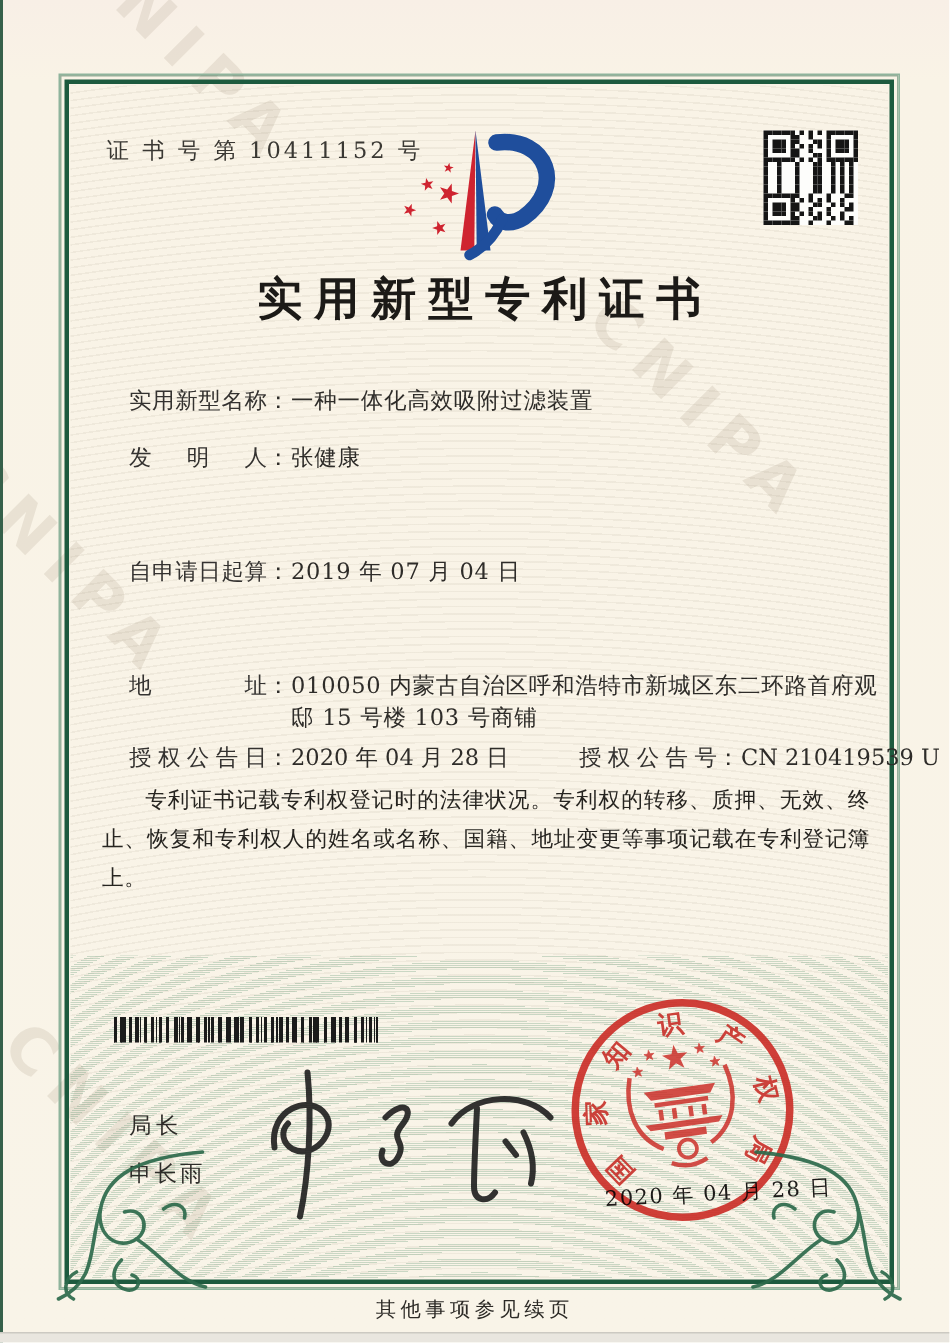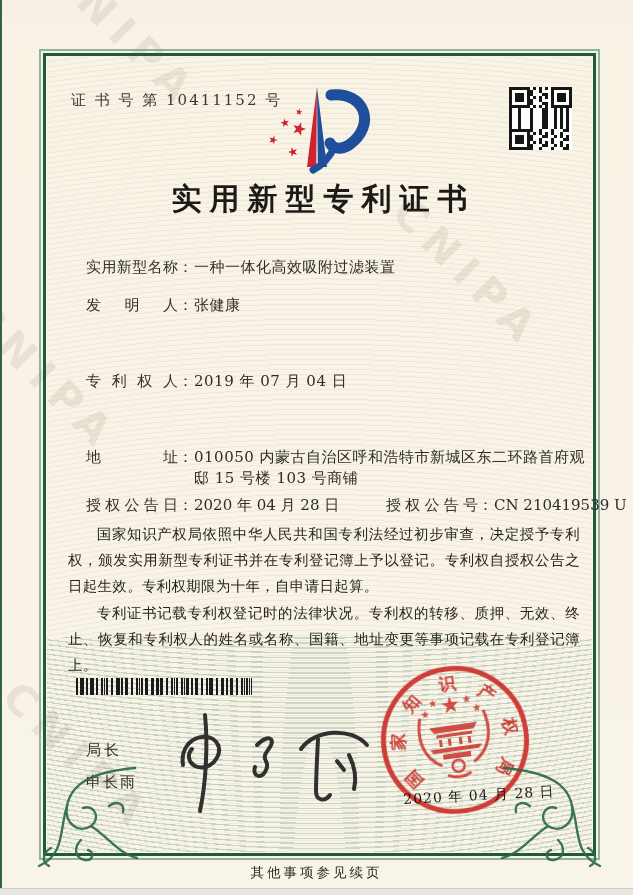--- a/index.html
+++ b/index.html
@@ -575,32 +575,31 @@
 
       <div class="doc-title">实用新型专利证书</div>
 
       <div class="frow" style="top:244px">
         <span class="flabel">发明人</span><span class="fcolon">：</span><span class="fval">张健康</span>
       </div>
       <div class="frow" style="top:206px">
         <span class="flabel">实用新型名称</span><span class="fcolon">：</span><span class="fval">一种一体化高效吸附过滤装置</span>
       </div>
       <div class="frow" style="top:320px">
-        <span class="flabel">专利权人</span><span class="fcolon">：</span><span class="fval">2019 年 07 月 04 日</span>
+        <span class="flabel">自申请日起算</span><span class="fcolon">：</span><span class="fval">2019 年 07 月 04 日</span>
       </div>
       <div class="frow" style="top:396px">
         <span class="flabel">地址</span><span class="fcolon">：</span><span class="fval">010050 内蒙古自治区呼和浩特市新城区东二环路首府观邸 15 号楼 103 号商铺</span>
       </div>
       <div class="frow" style="top:444px">
         <span><span class="flabel">授权公告日</span><span class="fcolon">：</span><span>2020 年 04 月 28 日</span></span>
         <span class="fpair2"><span class="flabel">授权公告号</span><span class="fcolon">：</span><span>CN 210419539 U</span></span>
       </div>
 
       <div class="paras">
-        <p>国家知识产权局依照中华人民共和国专利法经过初步审查，决定授予专利权，颁发实用新型专利证书并在专利登记簿上予以登记。专利权自授权公告之日起生效。专利权期限为十年，自申请日起算。</p>
         <p>专利证书记载专利权登记时的法律状况。专利权的转移、质押、无效、终止、恢复和专利权人的姓名或名称、国籍、地址变更等事项记载在专利登记簿上。</p>
       </div>
 
       <div class="barcode"></div>
 
       <div class="signer-title">局长</div>
       <div class="signer-name">申长雨</div>
 
       <svg class="signature" viewBox="0 0 240 128">
         <g fill="none" stroke="#1d1d1d" stroke-width="4" stroke-linecap="round" opacity="0.9">

